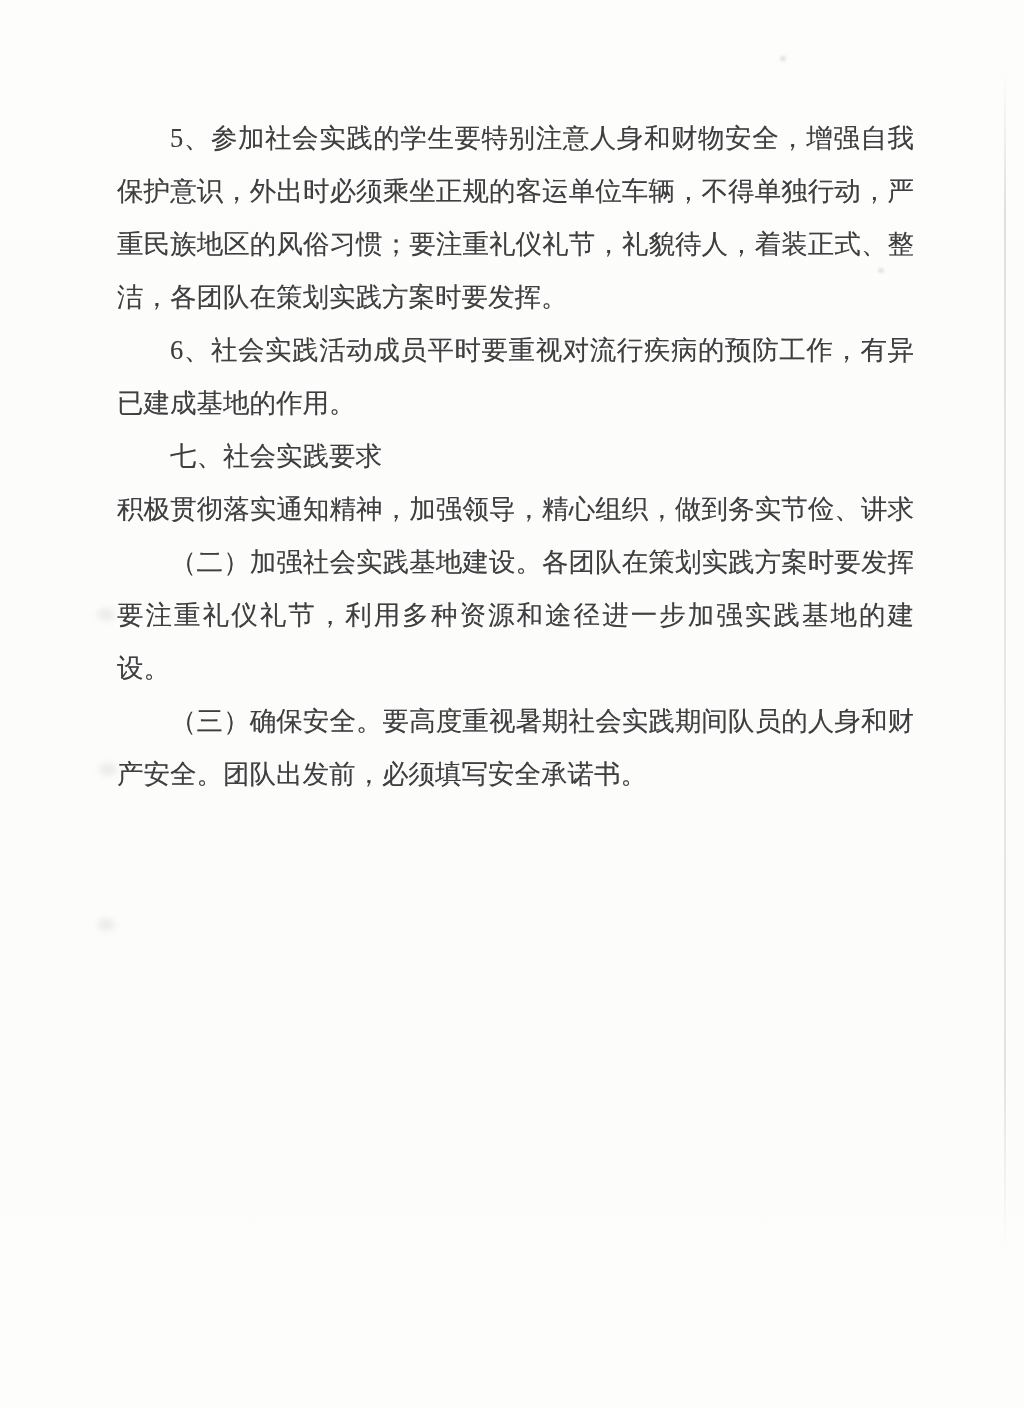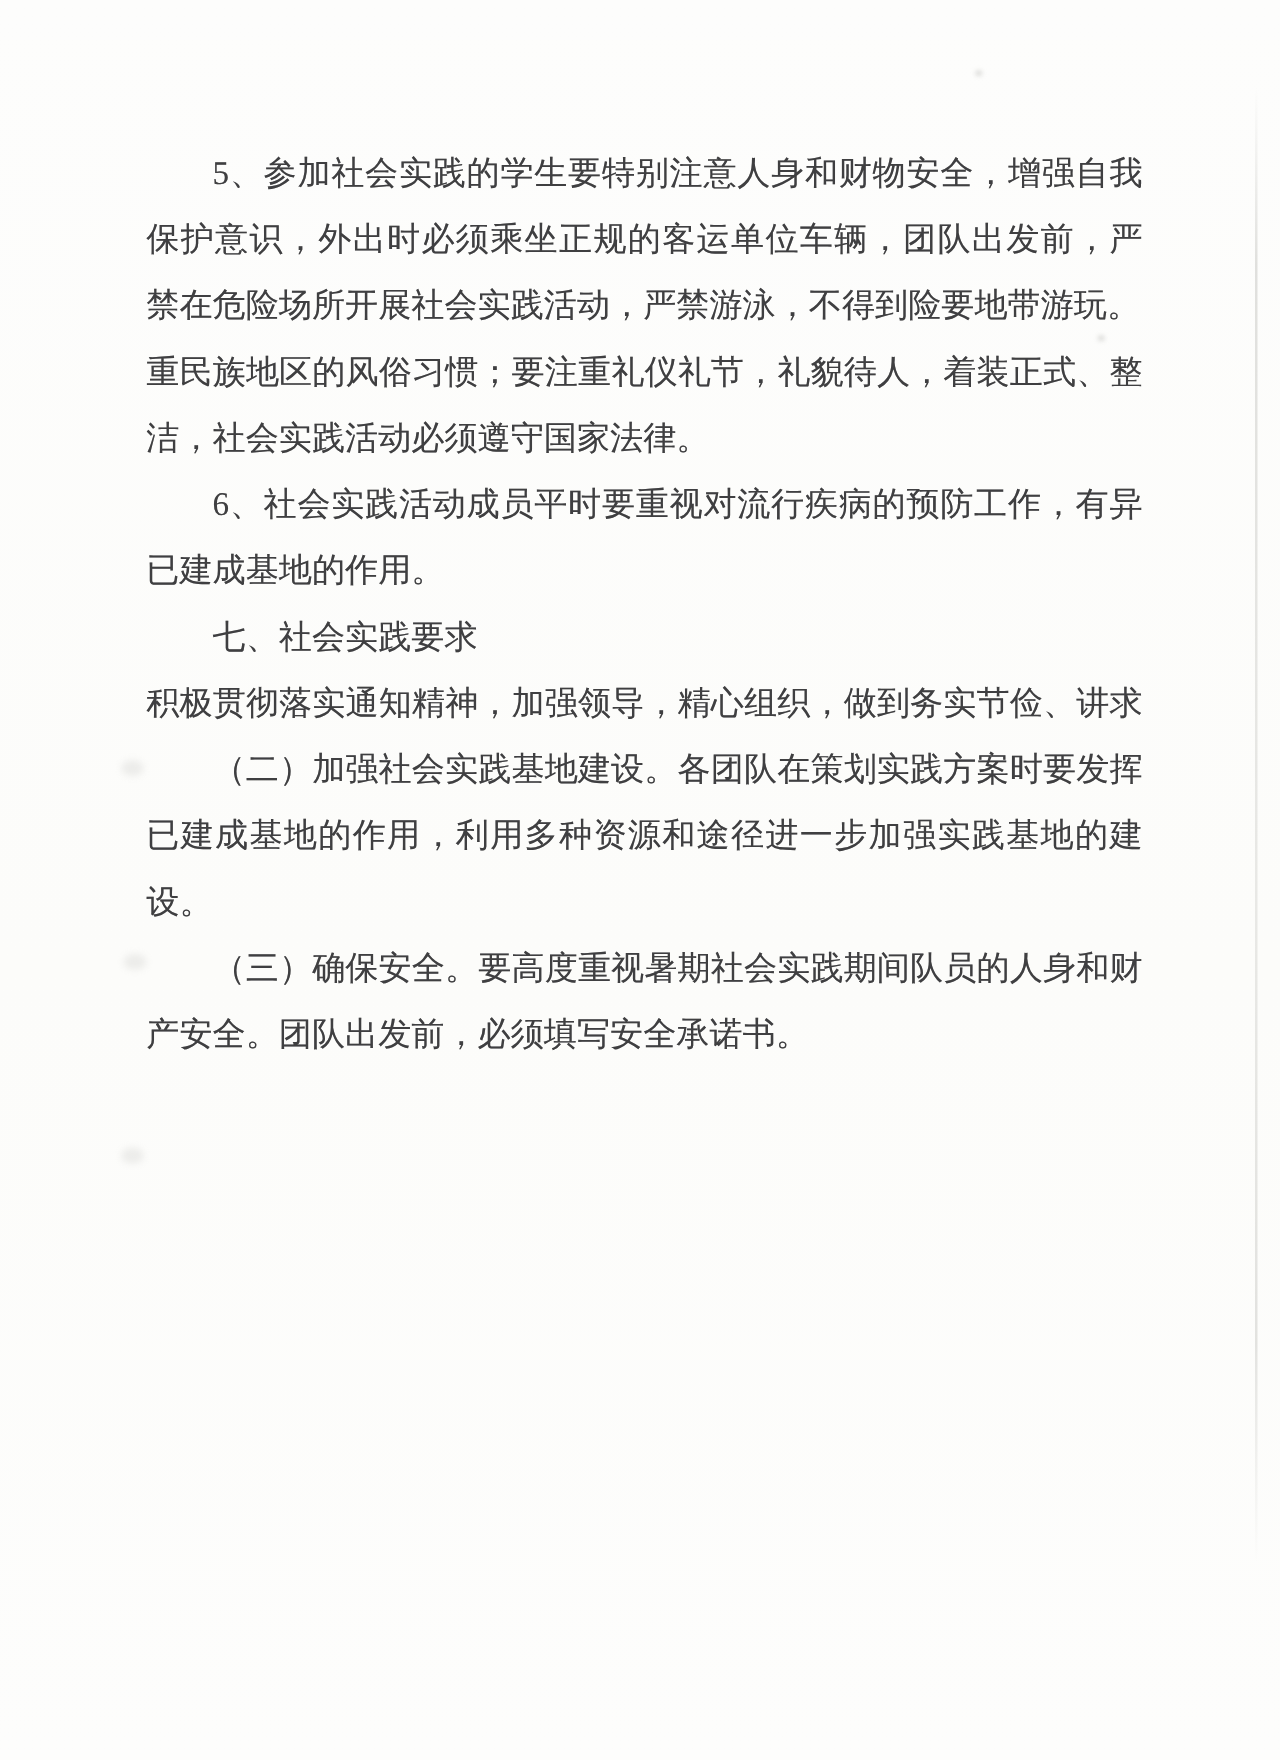--- a/index.html
+++ b/index.html
@@ -76,40 +76,39 @@
   .speck.p1 { left: 780px; top: 56px; }
   .speck.p2 { left: 878px; top: 268px; }
 </style>
 </head>
 <body>
 
 <div class="page">
   <div class="text-block">
       <div class="para">
         <div class="line indent fill">5、参加社会实践的学生要特别注意人身和财物安全，增强自我</div>
-        <div class="line fill">保护意识，外出时必须乘坐正规的客运单位车辆，团队出发前，严</div>
-        <div class="line">禁在危险场所开展社会实践活动，严禁游泳，不得到险要地带游玩。</div>
+        <div class="line fill">保护意识，外出时必须乘坐正规的客运单位车辆，不得单独行动，严</div>
       </div>
       <div class="para">
         <div class="line fill">重民族地区的风俗习惯；要注重礼仪礼节，礼貌待人，着装正式、整</div>
-        <div class="line">洁，社会实践活动必须遵守国家法律。</div>
+        <div class="line">洁，各团队在策划实践方案时要发挥。</div>
       </div>
       <div class="para">
         <div class="line indent fill">6、社会实践活动成员平时要重视对流行疾病的预防工作，有异</div>
         <div class="line">已建成基地的作用。</div>
       </div>
       <div class="para">
         <div class="line indent">七、社会实践要求</div>
       </div>
       <div class="para">
         <div class="line fill">积极贯彻落实通知精神，加强领导，精心组织，做到务实节俭、讲求</div>
       </div>
       <div class="para">
         <div class="line indent fill">（二）加强社会实践基地建设。各团队在策划实践方案时要发挥</div>
-        <div class="line fill">已建成基地的作用，利用多种资源和途径进一步加强实践基地的建</div>
+        <div class="line fill">要注重礼仪礼节，利用多种资源和途径进一步加强实践基地的建</div>
         <div class="line">设。</div>
       </div>
       <div class="para">
         <div class="line indent fill">（三）确保安全。要高度重视暑期社会实践期间队员的人身和财</div>
         <div class="line">产安全。团队出发前，必须填写安全承诺书。</div>
       </div>
     </div>
   <div class="scan-streak"></div>
   <div class="smudge s1"></div>
   <div class="smudge s2"></div>

